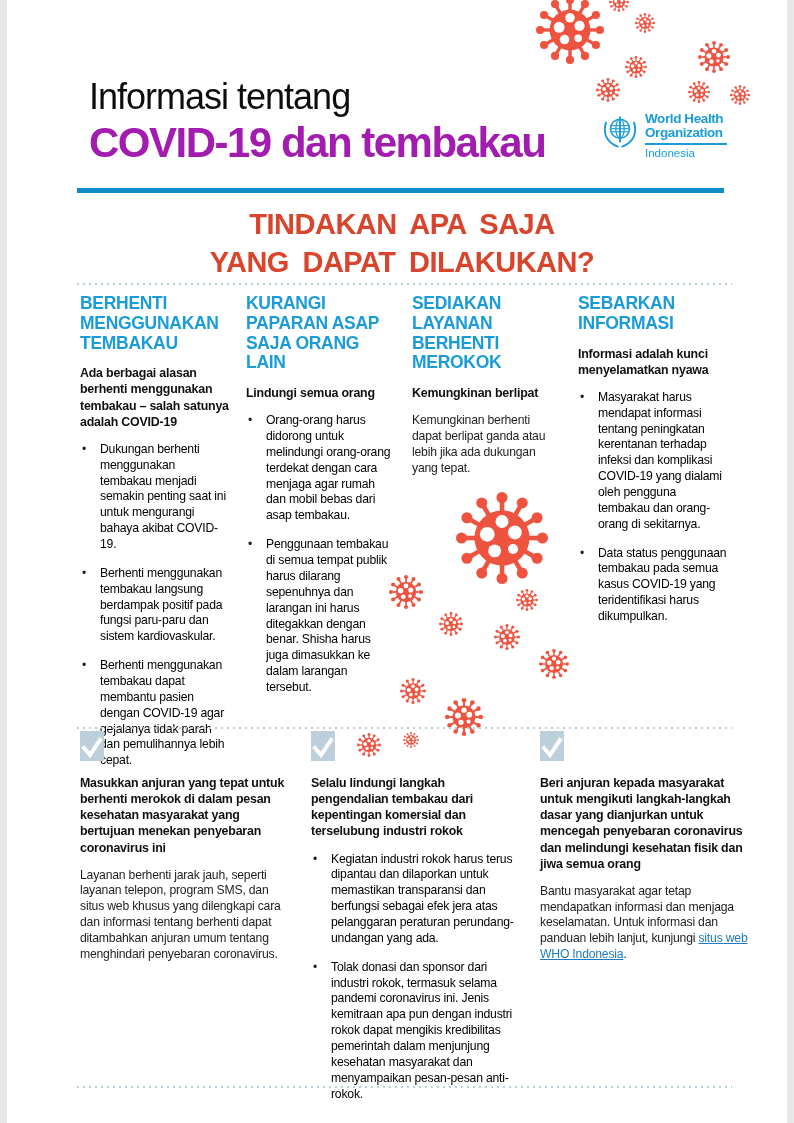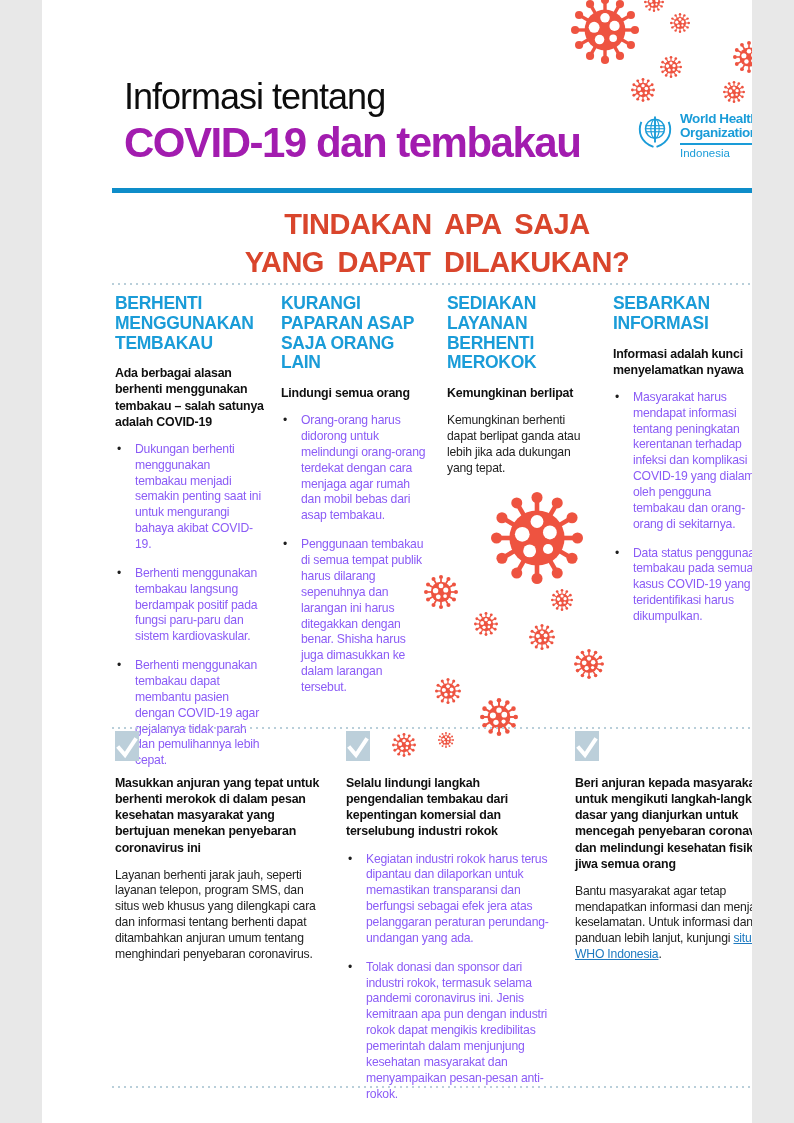--- a/index.html
+++ b/index.html
@@ -7,21 +7,21 @@
     --rule:#0E8DC9;
     --red:#D9452C;
     --virus:#EE5340;
     --checkbox:#BCCFDA;
     --link:#1F7AC0;
     --ink:#1b1b1b;
   }
   *{margin:0;padding:0;box-sizing:border-box;}
   html,body{background:#e8e8e8;}
   .page{
-    position:relative;width:710px;height:1123px;margin:0 auto;
+    position:relative;width:780px;height:1123px;margin:0 auto;
     background:#ffffff;overflow:hidden;
     font-family:"Liberation Sans",sans-serif;color:var(--ink);
   }
   
   .title-block{position:absolute;left:82px;top:74px;}
   .title-line1{font-size:36px;font-weight:400;color:#0d0d0d;letter-spacing:-1px;line-height:1.25;}
   .title-line2{font-size:42px;font-weight:700;color:#a21caf;letter-spacing:-1.5px;line-height:1.15;}
   .who-logo{position:absolute;left:594px;top:112px;display:flex;align-items:flex-start;}
   .who-emblem{width:38px;height:38px;flex:0 0 auto;}
   .who-text{margin-left:6px;}
@@ -48,21 +48,21 @@
   }
   .col-heading{
     color:var(--accent);font-size:17.5px;font-weight:700;line-height:1.13;
     letter-spacing:-0.3px;margin-bottom:12px;
   }
   .lead{font-size:12.4px;font-weight:700;line-height:1.3;letter-spacing:-0.2px;margin-bottom:12px;color:#101010;}
   .body-text{font-size:12.2px;line-height:1.3;letter-spacing:-0.2px;color:#1e1e1e;}
   ul.bullets{list-style:none;}
   ul.bullets li{
     position:relative;padding-left:20px;margin-bottom:13px;
-    font-size:12.2px;line-height:1.3;letter-spacing:-0.2px;color:#8b5cf6;
+    font-size:12.2px;line-height:1.3;letter-spacing:-0.2px;color:#000000;
   }
   ul.bullets li::before{content:"\2022";position:absolute;left:2px;top:0;color:#1e1e1e;}
   
   .bottom-grid{
     position:absolute;left:73px;top:731px;width:657px;
     display:grid;grid-template-columns:207px 205px 213px;column-gap:24px;
   }
   .check-box{
     width:24px;height:30px;background:var(--checkbox);
     display:flex;align-items:flex-end;justify-content:flex-start;margin-bottom:14px;

